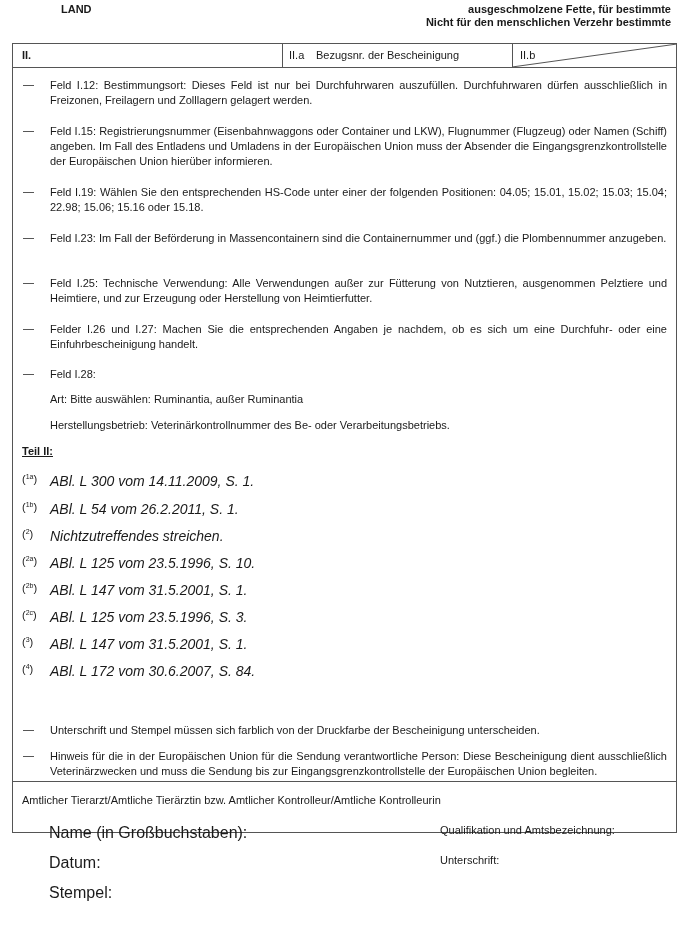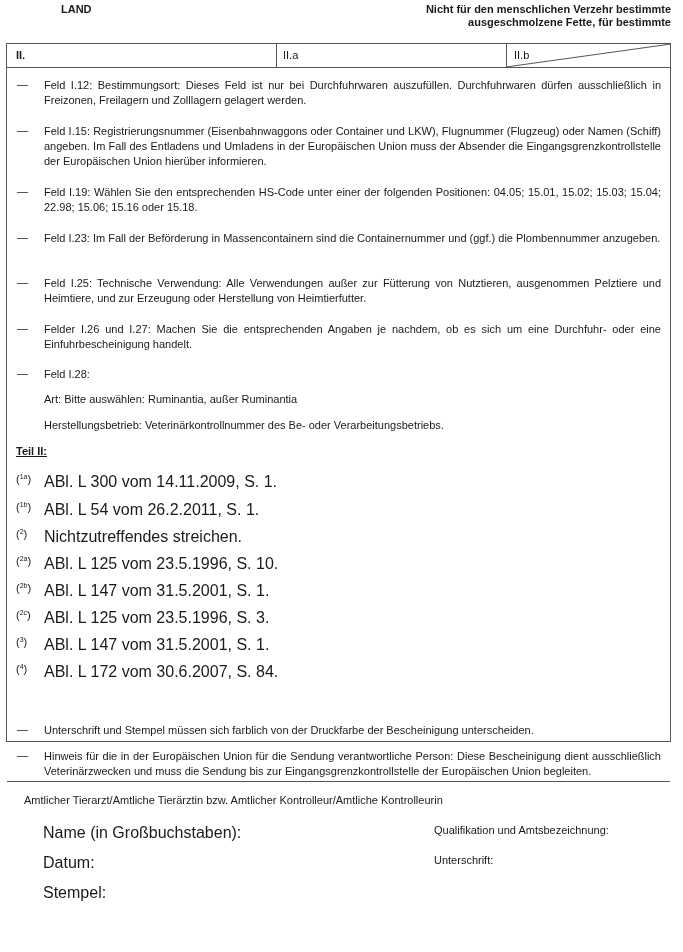--- a/index.html
+++ b/index.html
@@ -2,59 +2,60 @@
 <html><head>
 <meta charset="utf-8">
 <style>
   html, body { margin: 0; padding: 0; background: #ffffff; }
   body {
     width: 683px; height: 952px; position: relative; overflow: hidden;
     font-family: "Liberation Sans", sans-serif; color: #1a1a1a; font-size: 11px;
   }
   .top-left { position: absolute; left: 19px; top: 3px; font-weight: bold; font-size: 11px; padding-left: 42px; }
   .top-right { position: absolute; right: 12px; top: 3px; text-align: right; font-weight: bold; font-size: 11px; line-height: 13px; }
-  .frame { position: absolute; left: 6px; top: 43px; width: 665px; height: 699px; border: 1px solid #555; box-sizing: border-box; }
+  .frame { position: absolute; left: 12px; top: 43px; width: 665px; height: 790px; border: 1px solid #555; box-sizing: border-box; }
   .hdr { position: absolute; left: 0; top: 0; width: 100%; height: 23px; border-bottom: 1px solid #555; }
   .hdr .c { position: absolute; top: 0; height: 23px; line-height: 23px; font-size: 11px; }
   .c1 { left: 9px; font-weight: bold; }
   .c1b { left: 66px; font-weight: bold; }
   .div1 { position: absolute; left: 269px; top: 0; width: 1px; height: 23px; background: #555; }
   .c2 { left: 276px; }
   .c2b { left: 303px; }
   .div2 { position: absolute; left: 499px; top: 0; width: 1px; height: 23px; background: #555; }
   .c3 { left: 507px; }
   .diag { position: absolute; left: 499px; top: 0; width: 165px; height: 23px; }
   .body { position: absolute; left: 0; top: 23px; width: 100%; }
   .item { position: absolute; left: 0; width: 100%; }
   .dash { position: absolute; left: 10px; font-size: 11px; }
   .txt { position: absolute; left: 37px; right: 9px; text-align: justify; line-height: 15px; font-size: 11px; }
   .plain { position: absolute; left: 37px; font-size: 11px; }
   .teil { position: absolute; left: 9px; font-weight: bold; font-size: 11px; text-decoration: underline; }
   .fn-mark { position: absolute; left: 9px; font-size: 11px; }
   .fn-mark sup { font-size: 7px; vertical-align: 4px; }
-  .fn-text { position: absolute; left: 37px; font-size: 16px; }
+  .fn-text { position: absolute; left: 37px; font-size: 14px; font-style: italic; }
   .sep { position: absolute; left: 0; width: 100%; height: 1px; background: #555; }
-  .sig-title { position: absolute; left: 9px; font-size: 11px; margin-left: 8px; }
+  .sig-title { position: absolute; left: 9px; font-size: 11px; }
   .sig-l { position: absolute; left: 36px; font-size: 16px; }
   .sig-r { position: absolute; left: 427px; font-size: 11px; }
 </style>
 </head>
 <body>
 
 <div class="top-left">LAND</div>
 <div class="top-right">
+  <div>ausgeschmolzene Fette, für bestimmte</div>
   <div>Nicht für den menschlichen Verzehr bestimmte</div>
-  <div>ausgeschmolzene Fette, für bestimmte</div>
 </div>
 
 <div class="frame">
   <div class="hdr">
     <span class="c c1">II.</span>
     <div class="div1"></div>
     <span class="c c2">II.a</span>
+    <span class="c c2b">Bezugsnr. der Bescheinigung</span>
     <div class="div2"></div>
     <span class="c c3">II.b</span>
     <svg class="diag" viewBox="0 0 165 23" preserveAspectRatio="none">
       <line x1="0" y1="23" x2="165" y2="0" stroke="#555" stroke-width="1"></line>
     </svg>
   </div>
 
   <div class="body">
     <div class="item" style="top:11px">
       <span class="dash">—</span>

